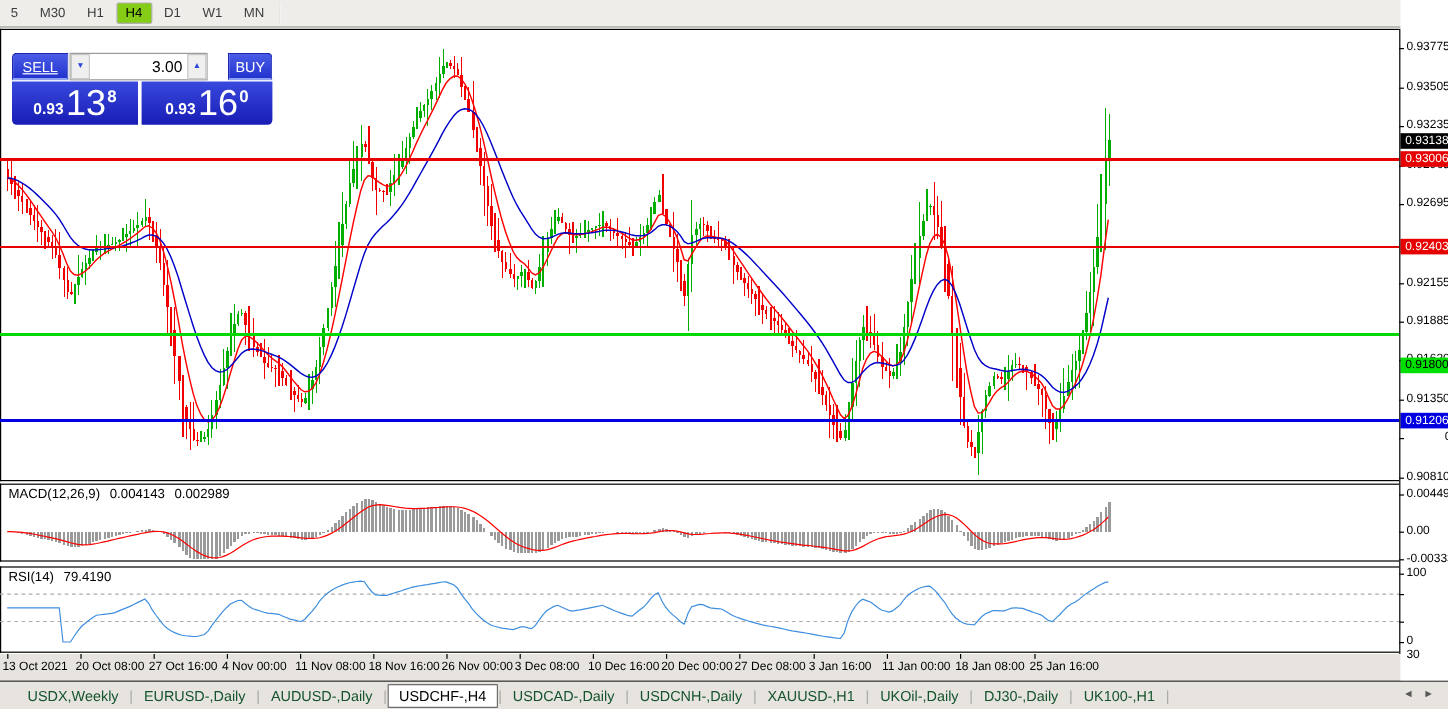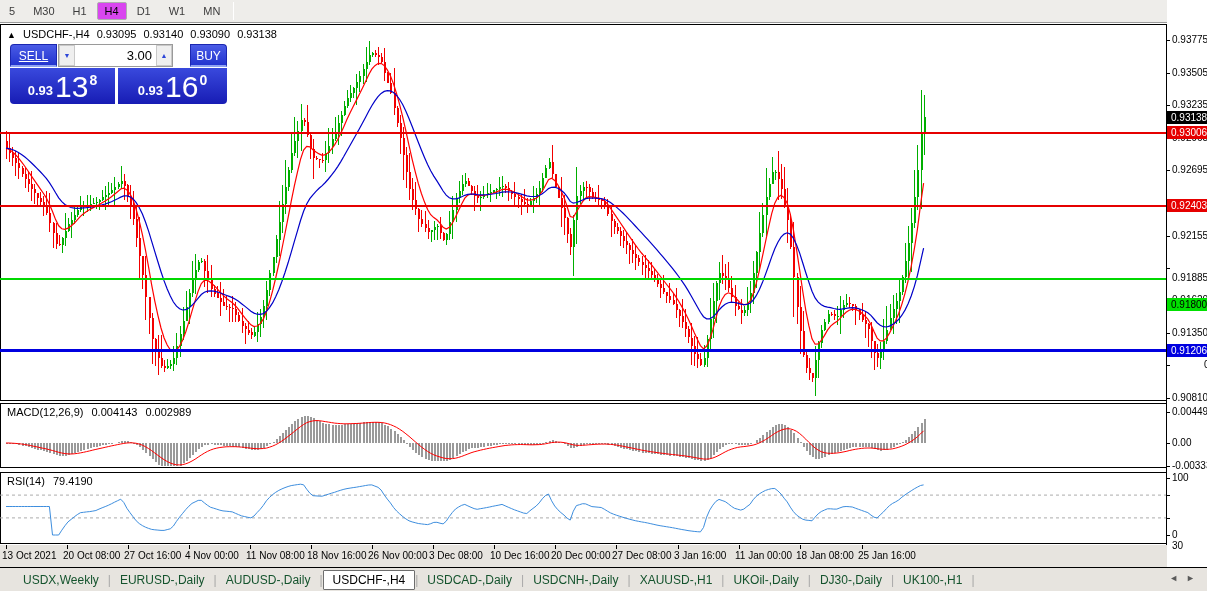--- a/index.html
+++ b/index.html
@@ -3,21 +3,21 @@
 <meta charset="utf-8">
 <style>
   html,body{margin:0;padding:0;background:#c8c8c8;}
   *{box-sizing:border-box;}
   .screen{position:relative;width:1207px;height:591px;background:#fff;overflow:hidden;
           font-family:"Liberation Sans","DejaVu Sans",sans-serif;-webkit-font-smoothing:none;}
   
   .toolbar{position:absolute;left:0;top:0;width:1207px;height:23px;background:#eeedea;
            border-bottom:1px solid #9a9a9a;display:flex;align-items:center;}
   .pbtn{font-size:11px;color:#3c3c3c;padding:2px 7px;margin:0 1px;border:1px solid transparent;cursor:default;}
-  .pbtn.active{background:#d946ef;border:1px solid #b0b0b0;border-radius:2px;color:#000;}
+  .pbtn.active{background:#84cc16;border:1px solid #b0b0b0;border-radius:2px;color:#000;}
   .tb-sep{width:1px;height:18px;background:#b5b5b5;border-right:1px solid #fff;margin:0 4px;}
   .panel{position:absolute;left:0;background:#fff;}
   svg{position:absolute;left:0;top:0;}
   .chart-header{position:absolute;left:7px;top:28px;font-size:11px;color:#000;z-index:30;}
   .chart-header span{margin-right:4px;}
   .tri{font-size:9px;margin-right:2px;}
   .ind-label{position:absolute;left:7px;font-size:11px;color:#000;z-index:30;}
   .ind-label span{margin-right:5px;}
   
   .axis-col{position:absolute;left:1167px;top:0;width:40px;height:567px;background:#fff;z-index:20;}
@@ -672,28 +672,20 @@
       <line x1="924.5" y1="95.3" x2="924.5" y2="154.6" stroke="#00ae00" stroke-width="1"></line>
       <rect x="923.5" y="117.0" width="2" height="15.5" fill="#00ae00"></rect>
       <polyline points="6.0,148.2 9.1,149.4 12.2,151.6 15.3,154.5 18.4,157.9 21.5,161.8 24.6,166.0 27.7,170.5 30.8,175.2 33.9,179.7 37.0,184.2 40.1,188.6 43.2,193.0 46.3,197.9 49.4,204.2 52.5,211.5 55.6,219.6 58.7,225.8 61.8,228.8 64.9,229.4 68.0,228.1 71.1,226.0 74.2,223.2 77.3,219.9 80.4,216.4 83.5,213.7 86.6,211.4 89.7,209.5 92.8,207.9 95.9,206.3 99.0,204.7 102.1,202.8 105.2,200.9 108.3,198.9 111.4,196.7 114.5,194.3 117.6,191.7 120.7,189.0 123.8,188.1 126.9,190.0 130.0,193.9 133.1,200.1 136.2,209.5 139.3,221.1 142.4,234.7 145.5,250.2 148.6,267.1 151.7,285.1 154.8,301.1 157.9,315.3 161.0,328.0 164.1,338.0 167.2,345.0 170.3,349.8 173.4,351.7 176.5,350.2 179.6,346.1 182.7,339.9 185.8,331.7 188.9,321.9 192.0,311.1 195.1,300.8 198.2,291.1 201.3,283.5 204.4,280.3 207.5,280.3 210.6,282.5 213.7,285.2 216.8,288.4 219.9,291.8 223.0,295.2 226.1,298.1 229.2,300.5 232.3,302.7 235.4,305.7 238.5,309.4 241.6,313.6 244.7,317.6 247.8,321.3 250.9,324.8 254.0,326.5 257.1,326.0 260.2,323.6 263.3,319.1 266.4,311.7 269.5,302.1 272.6,290.9 275.7,278.0 278.8,264.0 281.9,249.0 285.0,233.5 288.1,217.6 291.2,201.4 294.3,186.2 297.4,172.3 300.5,159.3 303.6,150.1 306.7,146.4 309.8,146.9 312.9,149.7 316.0,152.0 319.1,153.9 322.2,155.3 325.3,154.7 328.4,152.6 331.5,149.2 334.6,144.9 337.7,139.5 340.8,133.2 343.9,126.4 347.0,119.3 350.1,112.7 353.2,106.4 356.3,100.4 359.4,94.3 362.5,88.0 365.6,81.4 368.7,74.7 371.8,69.2 374.9,65.7 378.0,63.6 381.1,63.3 384.2,65.6 387.3,69.9 390.4,75.7 393.5,83.9 396.6,93.7 399.7,104.9 402.8,117.4 405.9,131.0 409.0,145.4 412.1,159.1 415.2,171.7 418.3,183.4 421.4,193.5 424.5,202.1 427.6,209.6 430.7,214.7 433.8,217.6 436.9,219.8 440.0,223.2 443.1,227.4 446.2,229.1 449.3,227.3 452.4,223.0 455.5,216.9 458.6,210.4 461.7,203.9 464.8,198.1 467.9,195.1 471.0,194.0 474.1,194.4 477.2,195.4 480.3,195.7 483.4,195.5 486.5,195.0 489.6,194.2 492.7,193.2 495.8,192.1 498.9,190.9 502.0,189.5 505.1,189.2 508.2,189.7 511.3,190.8 514.4,192.3 517.5,194.0 520.6,196.0 523.7,198.0 526.8,199.8 529.9,200.2 533.0,199.6 536.1,198.2 539.2,195.6 542.3,191.2 545.4,185.5 548.5,179.7 551.6,178.3 554.7,180.4 557.8,184.7 560.9,190.5 564.0,197.4 567.1,206.5 570.2,216.5 573.3,217.4 576.4,212.0 579.5,206.8 582.6,201.7 585.7,198.1 588.8,196.6 591.9,196.9 595.0,197.3 598.1,198.0 601.2,198.7 604.3,200.7 607.4,203.9 610.5,208.1 613.6,212.8 616.7,217.4 619.8,222.0 622.9,226.7 626.0,231.3 629.1,235.9 632.2,240.4 635.3,244.8 638.4,249.0 641.5,253.0 644.6,256.7 647.7,260.3 650.8,264.0 653.9,267.9 657.0,271.9 660.1,276.0 663.2,280.0 666.3,284.0 669.4,287.9 672.5,291.8 675.6,296.4 678.7,301.3 681.8,306.6 684.9,312.3 688.0,318.6 691.1,325.3 694.2,332.5 697.3,339.2 700.4,345.6 703.5,348.8 706.6,346.3 709.7,339.5 712.8,329.9 715.9,318.3 719.0,306.8 722.1,299.2 725.2,294.4 728.3,292.8 731.4,293.9 734.5,296.8 737.6,300.0 740.7,303.3 743.8,304.9 746.9,304.1 750.0,301.3 753.1,294.1 756.2,283.5 759.3,270.8 762.4,256.7 765.5,241.8 768.6,227.4 771.7,213.6 774.8,203.2 777.9,197.2 781.0,195.2 784.1,197.6 787.2,203.3 790.3,214.2 793.4,229.9 796.5,249.1 799.6,269.6 802.7,291.0 805.8,310.3 808.9,325.9 812.0,338.8 815.1,344.2 818.2,343.9 821.3,340.3 824.4,335.6 827.5,330.1 830.6,326.1 833.7,323.5 836.8,321.6 839.9,318.7 843.0,315.2 846.1,312.2 849.2,310.2 852.3,309.1 855.4,309.4 858.5,310.7 861.6,313.0 864.7,315.8 867.8,319.1 870.9,324.5 874.0,331.6 877.1,338.1 880.2,340.9 883.3,340.9 886.4,338.1 889.5,333.1 892.6,326.9 895.7,320.5 898.8,313.2 901.9,304.1 905.0,293.3 908.1,280.8 911.2,266.3 914.3,249.1 917.4,229.3 920.5,205.1 923.6,183.1" fill="none" stroke="#ff0000" stroke-width="1.2" shape-rendering="auto"></polyline>
       <polyline points="6.0,148.2 9.1,148.6 12.2,149.5 15.3,150.8 18.4,152.5 21.5,154.5 24.6,156.8 27.7,159.4 30.8,162.2 33.9,165.2 37.0,168.3 40.1,171.5 43.2,174.8 46.3,178.4 49.4,182.6 52.5,187.5 55.6,192.8 58.7,197.8 61.8,201.6 64.9,204.4 68.0,206.3 71.1,207.5 74.2,208.2 77.3,208.4 80.4,208.2 83.5,207.9 86.6,207.6 89.7,207.2 92.8,206.8 95.9,206.3 99.0,205.7 102.1,204.9 105.2,204.0 108.3,202.9 111.4,201.7 114.5,200.3 117.6,198.8 120.7,197.1 123.8,195.9 126.9,195.9 130.0,196.8 133.1,198.9 136.2,202.6 139.3,207.7 142.4,214.1 145.5,222.0 148.6,231.1 151.7,241.4 154.8,251.7 157.9,261.8 161.0,271.7 164.1,280.9 167.2,289.0 170.3,296.1 173.4,302.0 176.5,306.2 179.6,308.8 182.7,310.0 185.8,309.7 188.9,308.1 192.0,305.3 195.1,301.9 198.2,298.1 201.3,294.5 204.4,292.3 207.5,291.1 210.6,290.9 213.7,291.2 216.8,291.8 219.9,292.8 223.0,294.0 226.1,295.2 229.2,296.4 232.3,297.6 235.4,299.3 238.5,301.3 241.6,303.7 244.7,306.1 247.8,308.6 250.9,311.2 254.0,313.1 257.1,314.2 260.2,314.4 263.3,313.6 266.4,311.3 269.5,307.7 272.6,302.9 275.7,296.8 278.8,289.7 281.9,281.5 285.0,272.5 288.1,262.8 291.2,252.3 294.3,241.6 297.4,231.1 300.5,220.5 303.6,211.2 306.7,204.0 309.8,198.7 312.9,194.8 316.0,191.4 319.1,188.3 322.2,185.6 325.3,182.5 328.4,179.0 331.5,175.2 334.6,171.1 337.7,166.6 340.8,161.6 343.9,156.3 347.0,150.7 350.1,145.2 353.2,139.7 356.3,134.3 359.4,128.7 362.5,123.0 365.6,117.2 368.7,111.2 371.8,105.7 374.9,100.9 378.0,96.7 381.1,93.4 384.2,91.4 387.3,90.6 390.4,90.9 393.5,92.5 396.6,95.5 399.7,99.5 402.8,104.8 405.9,111.2 409.0,118.6 412.1,126.3 415.2,134.2 418.3,142.3 421.4,150.0 424.5,157.5 427.6,164.6 430.7,170.8 433.8,176.1 436.9,180.9 440.0,185.9 443.1,191.0 446.2,195.1 449.3,197.7 452.4,198.9 455.5,198.8 458.6,198.1 461.7,196.8 464.8,195.3 467.9,194.4 471.0,194.0 474.1,194.2 477.2,194.6 480.3,194.8 483.4,194.8 486.5,194.7 489.6,194.4 492.7,194.0 495.8,193.5 498.9,192.9 502.0,192.2 505.1,191.8 508.2,191.8 511.3,192.0 514.4,192.4 517.5,193.1 520.6,193.9 523.7,194.9 526.8,195.9 529.9,196.4 533.0,196.5 536.1,196.3 539.2,195.5 542.3,193.8 545.4,191.4 548.5,188.6 551.6,187.3 554.7,187.2 557.8,188.2 560.9,190.1 564.0,192.7 567.1,196.6 570.2,201.4 573.3,203.2 576.4,202.5 579.5,201.4 582.6,200.0 585.7,198.7 588.8,198.1 591.9,198.1 595.0,198.1 598.1,198.3 601.2,198.6 604.3,199.3 607.4,200.7 610.5,202.6 613.6,204.9 616.7,207.4 619.8,210.1 622.9,213.0 626.0,216.1 629.1,219.3 632.2,222.6 635.3,226.0 638.4,229.4 641.5,232.7 644.6,236.1 647.7,239.4 650.8,242.8 653.9,246.3 657.0,249.9 660.1,253.6 663.2,257.2 666.3,260.9 669.4,264.6 672.5,268.3 675.6,272.3 678.7,276.5 681.8,280.8 684.9,285.4 688.0,290.4 691.1,295.7 694.2,301.2 697.3,306.7 700.4,312.3 703.5,316.7 706.6,318.8 709.7,318.8 712.8,317.1 715.9,313.9 719.0,310.0 722.1,306.8 725.2,304.2 728.3,302.7 731.4,302.1 734.5,302.5 737.6,303.1 740.7,304.1 743.8,304.7 746.9,304.4 750.0,303.3 753.1,300.3 756.2,295.7 759.3,289.7 762.4,282.6 765.5,274.4 768.6,265.8 771.7,256.9 774.8,248.8 777.9,242.2 781.0,237.2 784.1,234.1 787.2,232.8 790.3,234.1 793.4,238.2 796.5,244.7 799.6,252.9 802.7,262.7 805.8,272.7 808.9,282.3 812.0,291.3 815.1,297.9 818.2,302.2 821.3,304.8 824.4,306.4 827.5,307.1 830.6,307.7 833.7,308.5 836.8,309.2 839.9,309.3 843.0,308.8 846.1,308.3 849.2,307.9 852.3,307.7 855.4,307.9 858.5,308.6 861.6,309.7 864.7,311.0 867.8,312.8 870.9,315.4 874.0,319.0 877.1,322.7 880.2,325.2 883.3,326.7 886.4,327.0 889.5,326.1 892.6,324.4 895.7,322.2 898.8,319.3 901.9,315.2 905.0,310.1 908.1,303.7 911.2,296.0 914.3,286.6 917.4,275.5 920.5,261.9 923.6,248.1" fill="none" stroke="#0000c8" stroke-width="1.2" shape-rendering="auto"></polyline>
       <line x1="0" y1="132.9" x2="1166" y2="132.9" stroke="#e60000" stroke-width="2"></line>
       <line x1="0" y1="205.7" x2="1166" y2="205.7" stroke="#e60000" stroke-width="2"></line>
       <line x1="0" y1="278.6" x2="1166" y2="278.6" stroke="#00d800" stroke-width="2"></line>
       <line x1="0" y1="350.3" x2="1166" y2="350.3" stroke="#0000e0" stroke-width="3"></line>
     </svg>
 
-  <div class="chart-header">
-    <span class="tri">▲</span>
-    <span>USDCHF-,H4</span>
-    <span>0.93095</span>
-    <span>0.93140</span>
-    <span>0.93090</span>
-    <span>0.93138</span>
-  </div>
 
   <div class="trade">
     <div class="tp-btn tp-sell">SELL</div>
     <div class="tp-spin">
       <div class="spin-btn">▼</div>
       <div class="spin-val">3.00</div>
       <div class="spin-btn">▲</div>
     </div>
     <div class="tp-btn tp-buy">BUY</div>
     <div class="tp-price tpp-sell">
@@ -1034,21 +1026,21 @@
       <div class="ax-lbl" style="top:67px;">0.93505</div>
       <div class="ax-tick" style="top:105px;"></div>
       <div class="ax-lbl" style="top:99px;">0.93235</div>
       <div class="ax-tick" style="top:138px;"></div>
       <div class="ax-lbl" style="top:132px;">0.92965</div>
       <div class="ax-tick" style="top:170px;"></div>
       <div class="ax-lbl" style="top:164px;">0.92695</div>
       <div class="ax-tick" style="top:236px;"></div>
       <div class="ax-lbl" style="top:230px;">0.92155</div>
       <div class="ax-tick" style="top:268px;"></div>
-      <div class="ax-lbl" style="top:272px;">0.91885</div>
+      <div class="ax-lbl" style="top:262px;">0.91885</div>
       <div class="ax-tick" style="top:300px;"></div>
       <div class="ax-lbl" style="top:294px;">0.91620</div>
       <div class="ax-tick" style="top:333px;"></div>
       <div class="ax-lbl" style="top:327px;">0.91350</div>
       <div class="ax-tick" style="top:365px;"></div>
       <div class="ax-lbl" style="top:359px;padding-left:32px;">0.91080</div>
       <div class="ax-tick" style="top:398px;"></div>
       <div class="ax-lbl" style="top:392px;">0.90810</div>
       <div class="ax-tick" style="top:412px;"></div>
       <div class="ax-lbl" style="top:406px;">0.004499</div>

